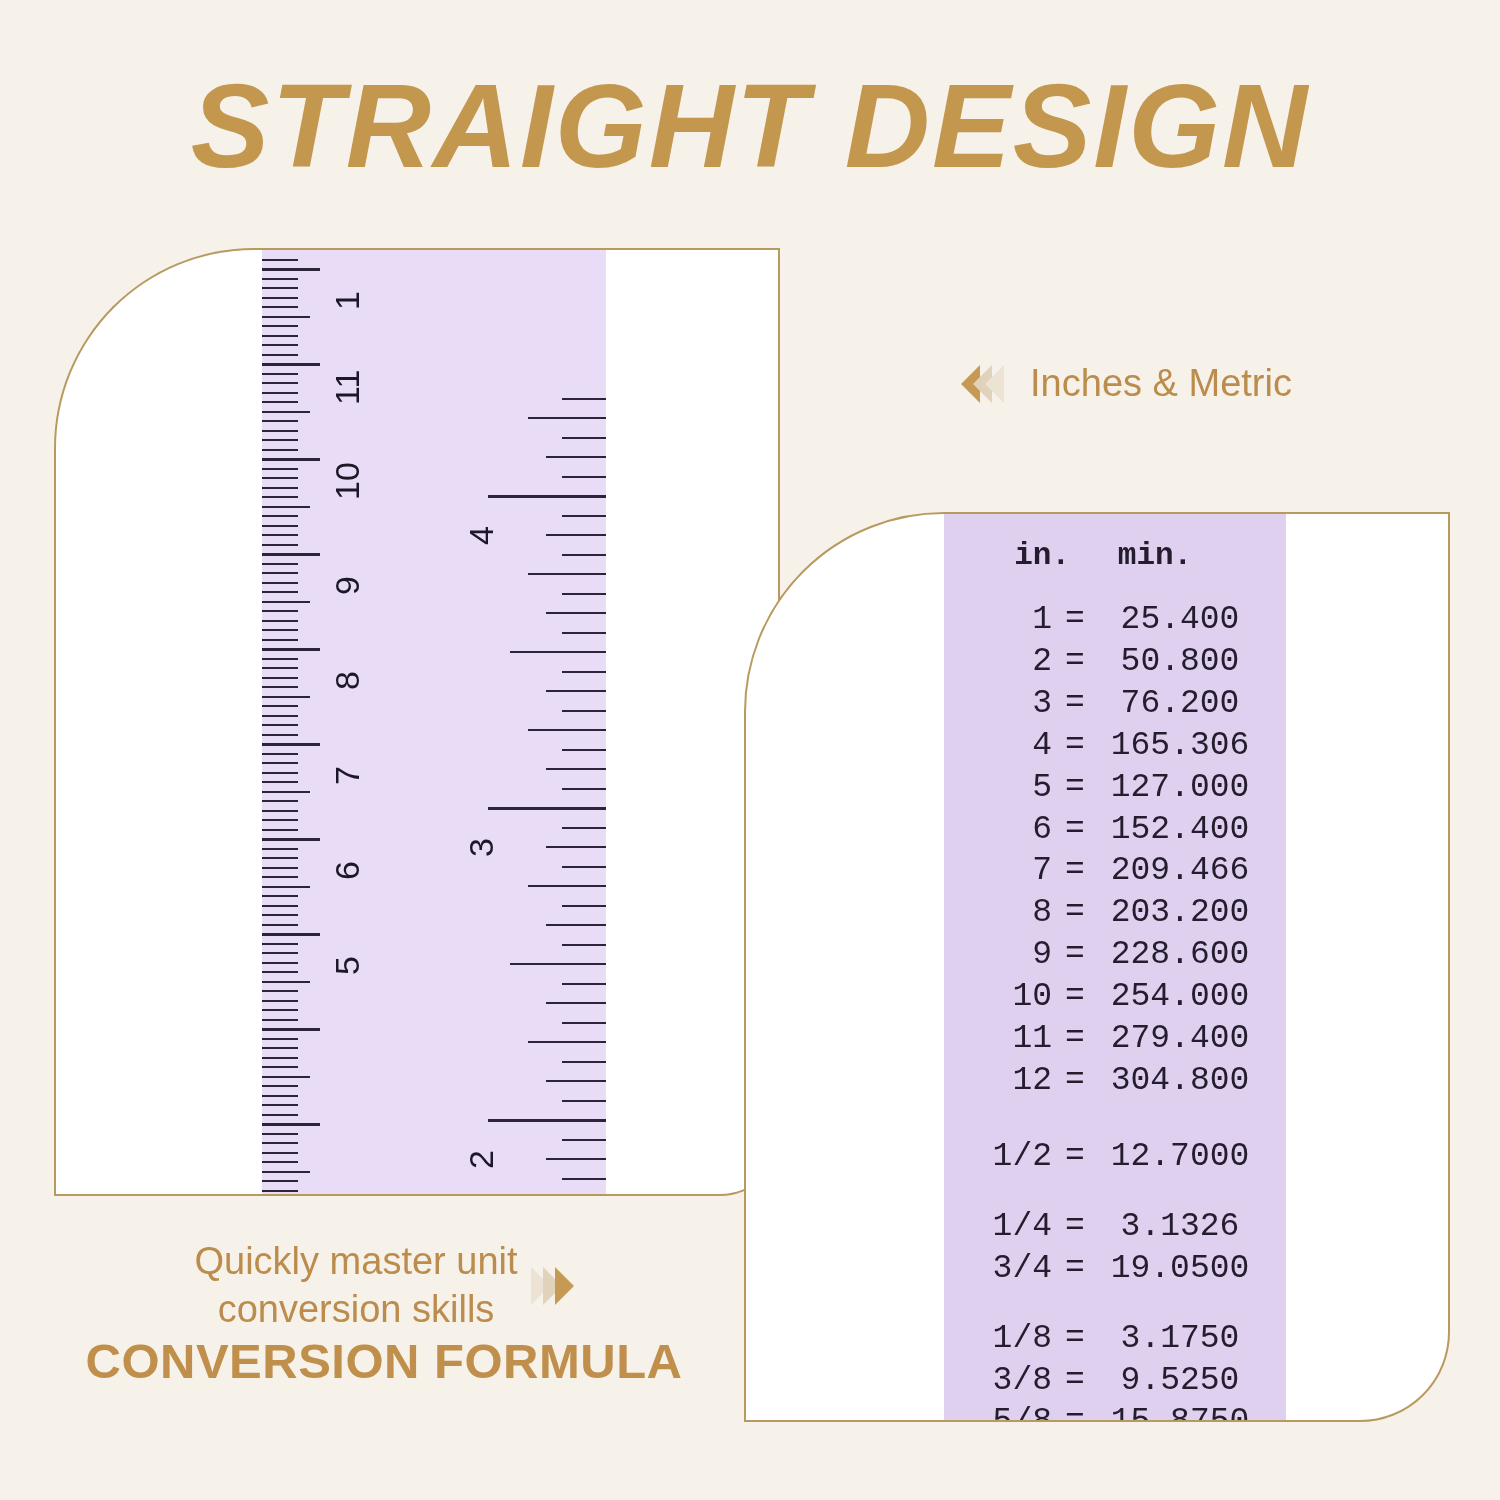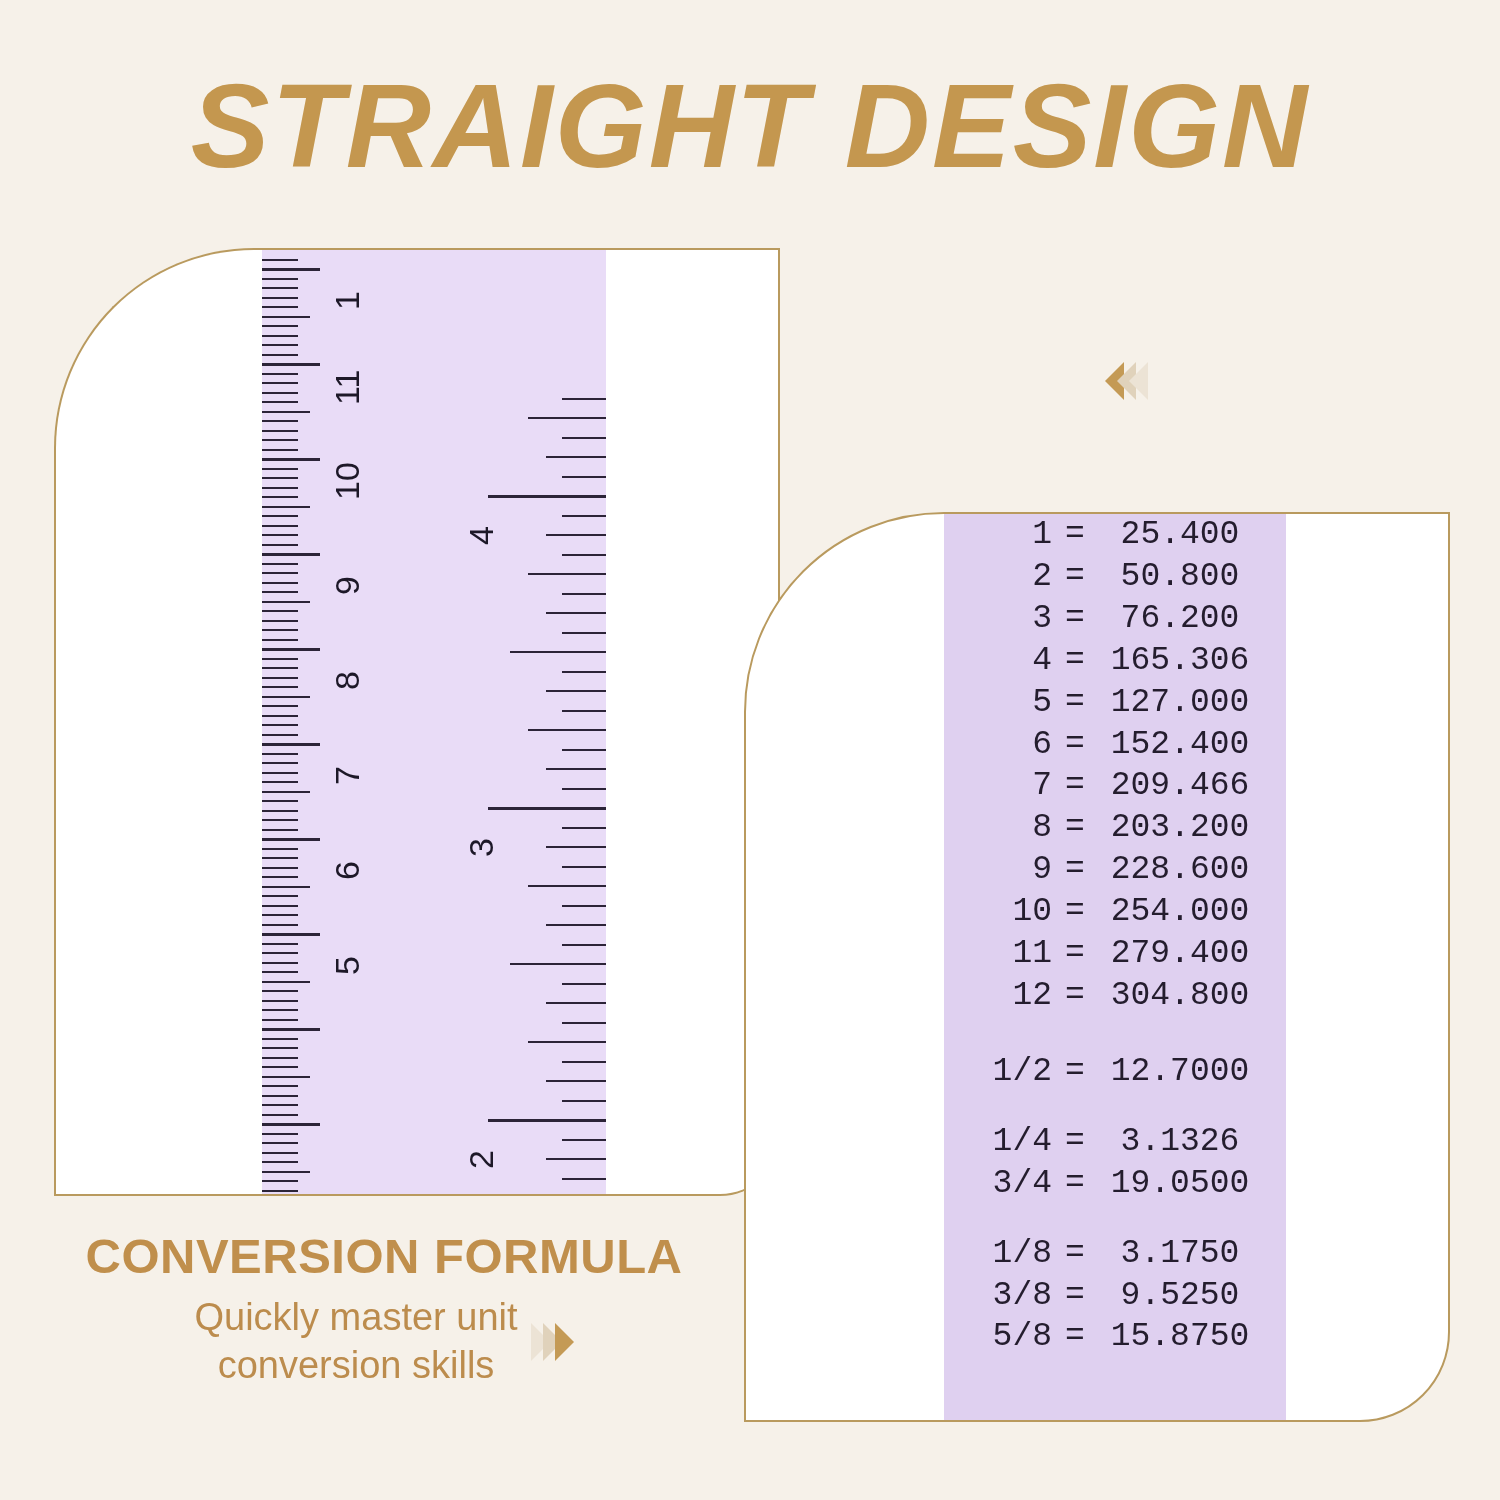--- a/index.html
+++ b/index.html
@@ -335,20 +335,24 @@
     <div class="tick" style="top: 928px; left: 300px; width: 44px; height: 2px;"></div>
     <div class="num" style="top: 295px; left: 200px;">4</div>
     <div class="num" style="top: 607px; left: 200px;">3</div>
     <div class="num" style="top: 919px; left: 200px;">2</div>
   </div>
 
 <div class="panel" id="right-panel"></div>
 
 <div id="conv-strip">
   <div id="conv-table">
+    <div id="conv-head">
+      <span class="h-in">in.</span>
+      <span class="h-mm">min.</span>
+    </div>
     <div id="conv-body">
         <div class="conv-row"><span class="c-in">1</span><span class="c-eq">=</span><span class="c-mm">25.400</span></div>
         <div class="conv-row"><span class="c-in">2</span><span class="c-eq">=</span><span class="c-mm">50.800</span></div>
         <div class="conv-row"><span class="c-in">3</span><span class="c-eq">=</span><span class="c-mm">76.200</span></div>
         <div class="conv-row"><span class="c-in">4</span><span class="c-eq">=</span><span class="c-mm">165.306</span></div>
         <div class="conv-row"><span class="c-in">5</span><span class="c-eq">=</span><span class="c-mm">127.000</span></div>
         <div class="conv-row"><span class="c-in">6</span><span class="c-eq">=</span><span class="c-mm">152.400</span></div>
         <div class="conv-row"><span class="c-in">7</span><span class="c-eq">=</span><span class="c-mm">209.466</span></div>
         <div class="conv-row"><span class="c-in">8</span><span class="c-eq">=</span><span class="c-mm">203.200</span></div>
         <div class="conv-row"><span class="c-in">9</span><span class="c-eq">=</span><span class="c-mm">228.600</span></div>
@@ -368,29 +372,30 @@
   </div>
 </div>
 
 <div id="dual-scale-block">
   <div id="dual-scale-sub-row">
     <span class="chev-group">
       <span class="chev chev-left" style="color:#c49a55;"></span>
       <span class="chev chev-left" style="color:#e0d2bb;"></span>
       <span class="chev chev-left" style="color:#ece3d5;"></span>
     </span>
+    <span id="dual-scale-sub">Inches &amp; Metric</span>
   </div>
 </div>
 
 <div id="conversion-block">
-  <div id="conversion-title">CONVERSION FORMULA</div>
   <div id="conversion-sub-row">
     <span id="conversion-sub">
       <span>Quickly master unit</span><br>
       <span>conversion skills</span>
     </span>
     <span class="chev-group">
       <span class="chev chev-right" style="color:#ece3d5;"></span>
       <span class="chev chev-right" style="color:#e0d2bb;"></span>
       <span class="chev chev-right" style="color:#c49a55;"></span>
     </span>
   </div>
+  <div id="conversion-title">CONVERSION FORMULA</div>
 </div>
 
 </body></html>

